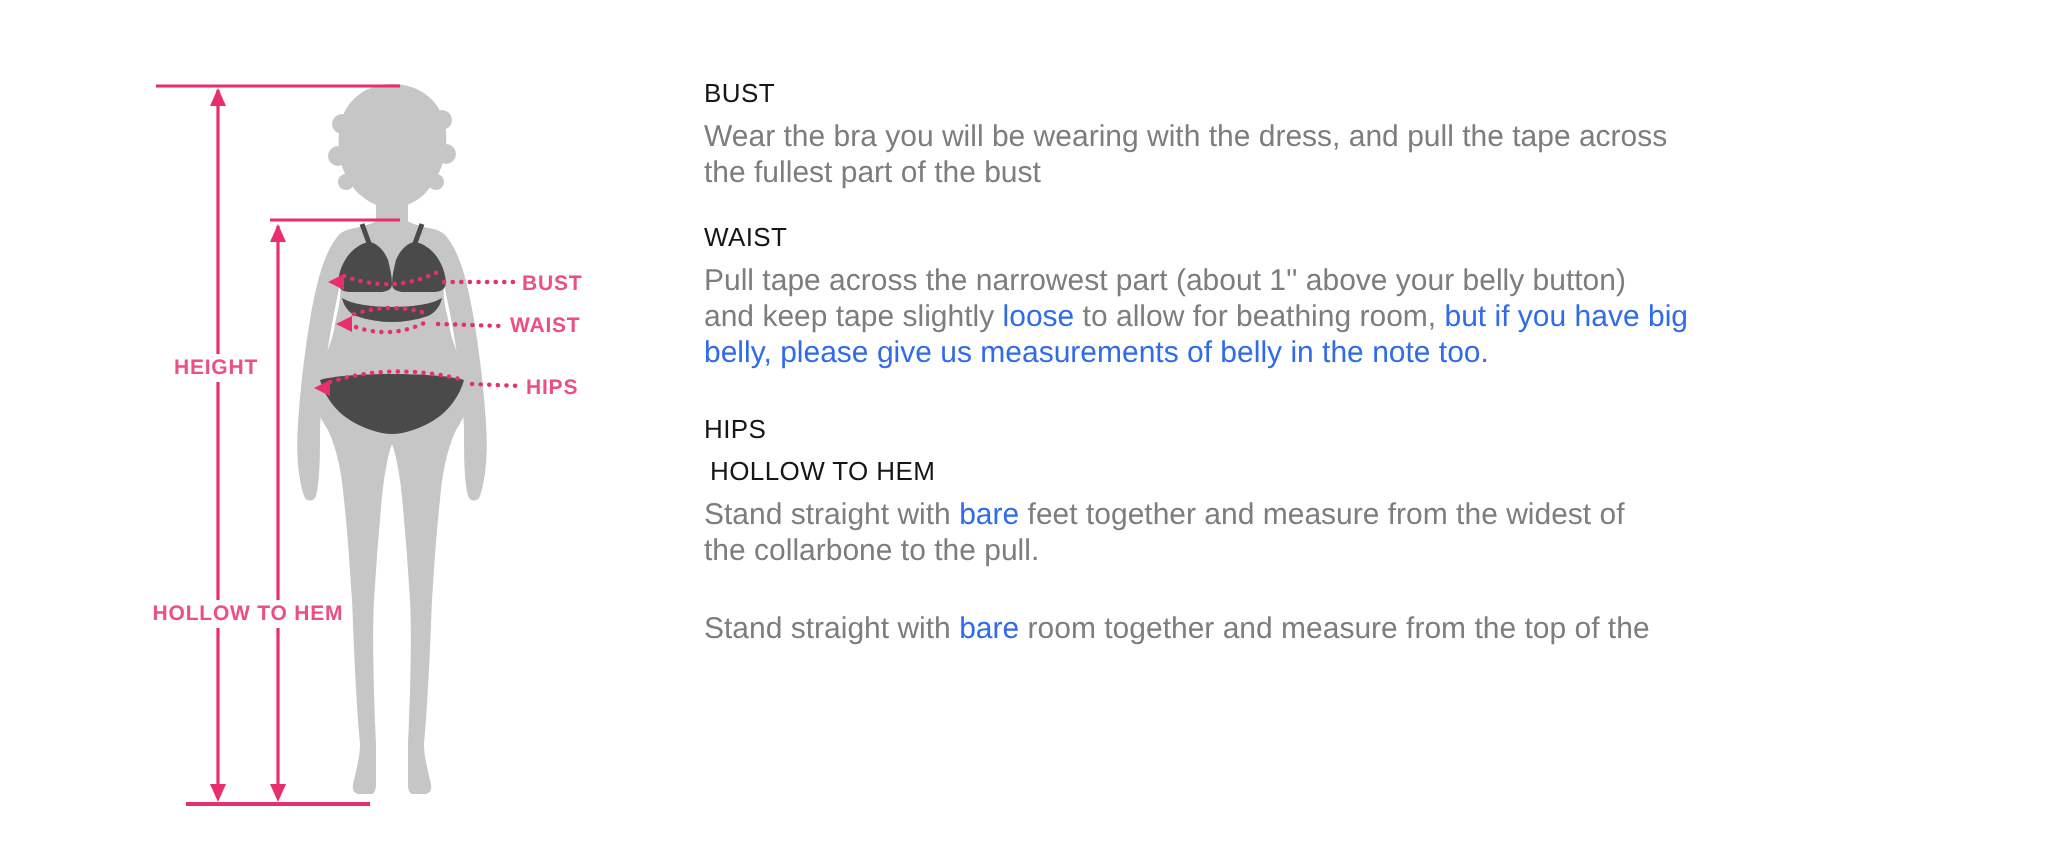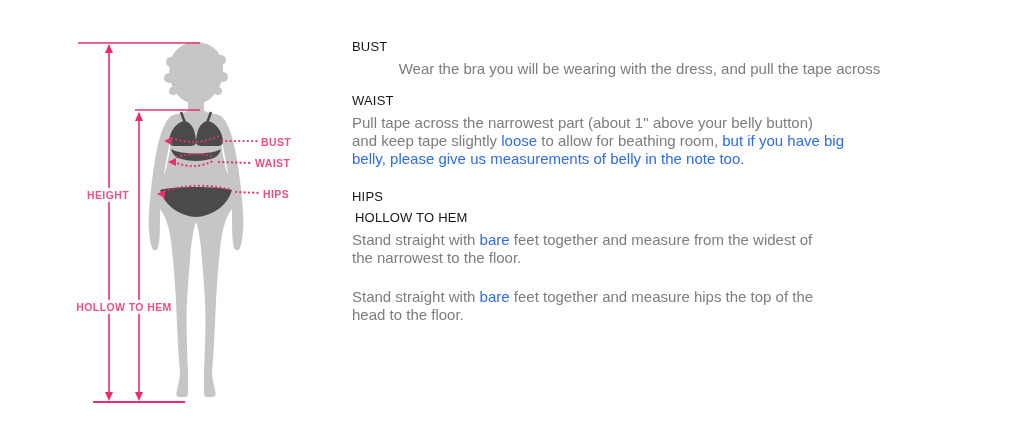--- a/index.html
+++ b/index.html
@@ -38,21 +38,21 @@
   .diagram-label.on-line{background:var(--bg);padding:1px 3px;transform:translateX(-50%);}
 
   
   .instructions{position:absolute;left:352px;top:39px;width:575px;}
   .section{margin:0;}
   .heading{
     font-size:13px;line-height:15px;font-weight:400;color:var(--heading);
     letter-spacing:.2px;margin:0 0 6px 0;
   }
   .para{font-size:15px;line-height:18px;margin:0 0 21px 0;color:var(--body-text);}
-  .section.sec-0 .para{margin-bottom:15px;text-align:center;}
+  .section.sec-0 .para{margin-bottom:15px;}
   .section.sec-3 .heading{padding-left:3px;}
   .section.sec-4 .para{margin-bottom:0;}
   .seg-gray{color:var(--body-text);}
   .seg-blue{color:var(--blue);}
 </style>
 </head>
 <body>
 
 <div class="canvas">
 
@@ -116,41 +116,41 @@
         <path class="dots" d="M219,162 L251,163"></path>
       </g>
 
       <g>
         <polygon class="pink-fill" points="157,194 165,190 165,198"></polygon>
         <path class="dots" d="M165,191 Q197,181 232,190"></path>
         <path class="dots" d="M236,192 L260,193"></path>
       </g>
     </svg>
 
-    <span class="diagram-label on-line" style="left:108px;top:188px;">HEIGHT</span>
+    <span class="diagram-label on-line" style="left:108px;top:177px;">HEIGHT</span>
     <span class="diagram-label on-line" style="left:124px;top:300px;">HOLLOW TO HEM</span>
     <span class="diagram-label" style="left:261px;top:136px;">BUST</span>
     <span class="diagram-label" style="left:255px;top:157px;">WAIST</span>
     <span class="diagram-label" style="left:263px;top:188px;">HIPS</span>
   </div>
 
   <div class="instructions" id="instructions-root">
       <div class="section sec-0">
         <div class="heading">BUST</div>
-        <div class="para"><span class="seg-gray">Wear the bra you will be wearing with the dress, and pull the tape across</span><br></div>
+        <div class="para"><span class="seg-gray">Wear the bra you will be wearing with the dress, and pull the tape across</span><br><span class="seg-gray">the fullest part of the bust</span></div>
       </div>
       <div class="section sec-1">
         <div class="heading">WAIST</div>
         <div class="para"><span class="seg-gray">Pull tape across the narrowest part (about 1'' above your belly button)</span><br><span class="seg-gray">and keep tape slightly </span><span class="seg-blue">loose</span><span class="seg-gray"> to allow for beathing room, </span><span class="seg-blue">but if you have big</span><br><span class="seg-blue">belly, please give us measurements of belly in the note too.</span></div>
       </div>
       <div class="section sec-2">
         <div class="heading">HIPS</div>
       </div>
       <div class="section sec-3">
         <div class="heading">HOLLOW TO HEM</div>
-        <div class="para"><span class="seg-gray">Stand straight with </span><span class="seg-blue">bare</span><span class="seg-gray"> feet together and measure from the widest of</span><br><span class="seg-gray">the narrowest to the floor.</span></div>
+        <div class="para"><span class="seg-gray">Stand straight with </span><span class="seg-blue">bare</span><span class="seg-gray"> feet together and measure from the widest of</span><br><span class="seg-gray">the collarbone to the pull.</span></div>
       </div>
       <div class="section sec-4">
-        <div class="para"><span class="seg-gray">Stand straight with </span><span class="seg-blue">bare</span><span class="seg-gray"> feet together and measure hips the top of the</span><br><span class="seg-gray">head to the floor.</span></div>
+        <div class="para"><span class="seg-gray">Stand straight with </span><span class="seg-blue">bare</span><span class="seg-gray"> room together and measure from the top of the</span><br></div>
       </div>
     </div>
 
 </div>
 
 </body></html>

